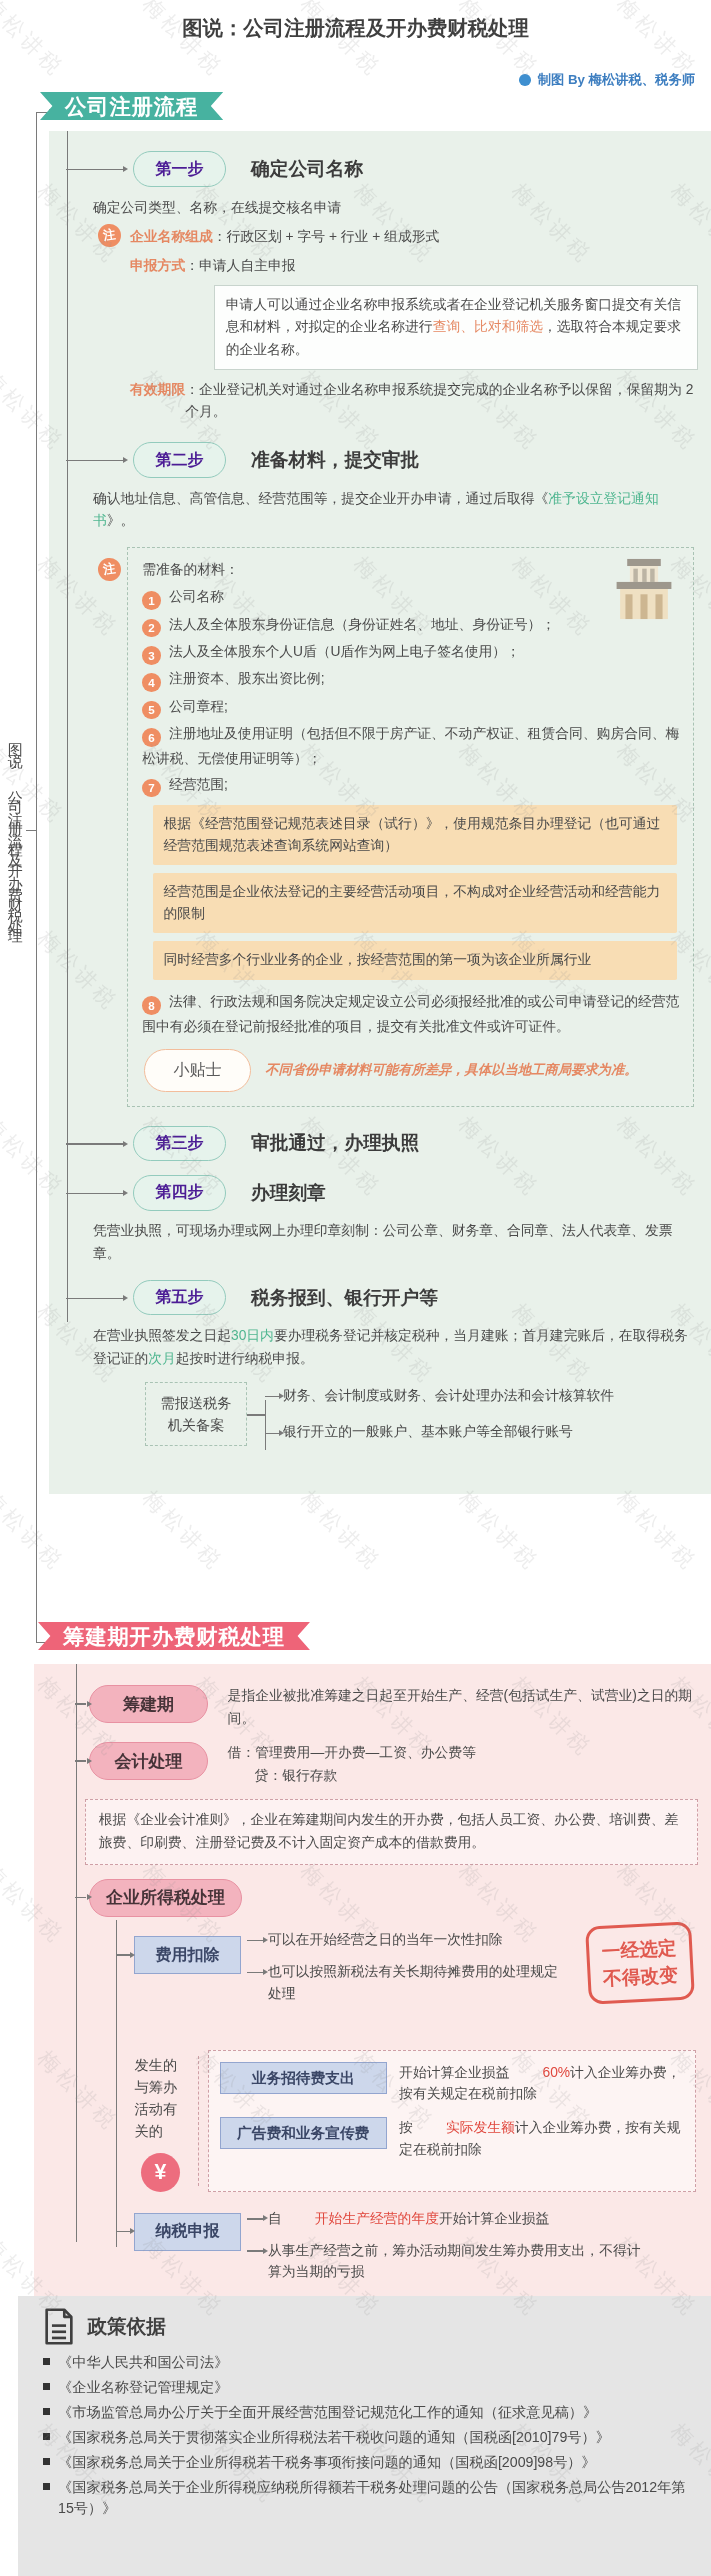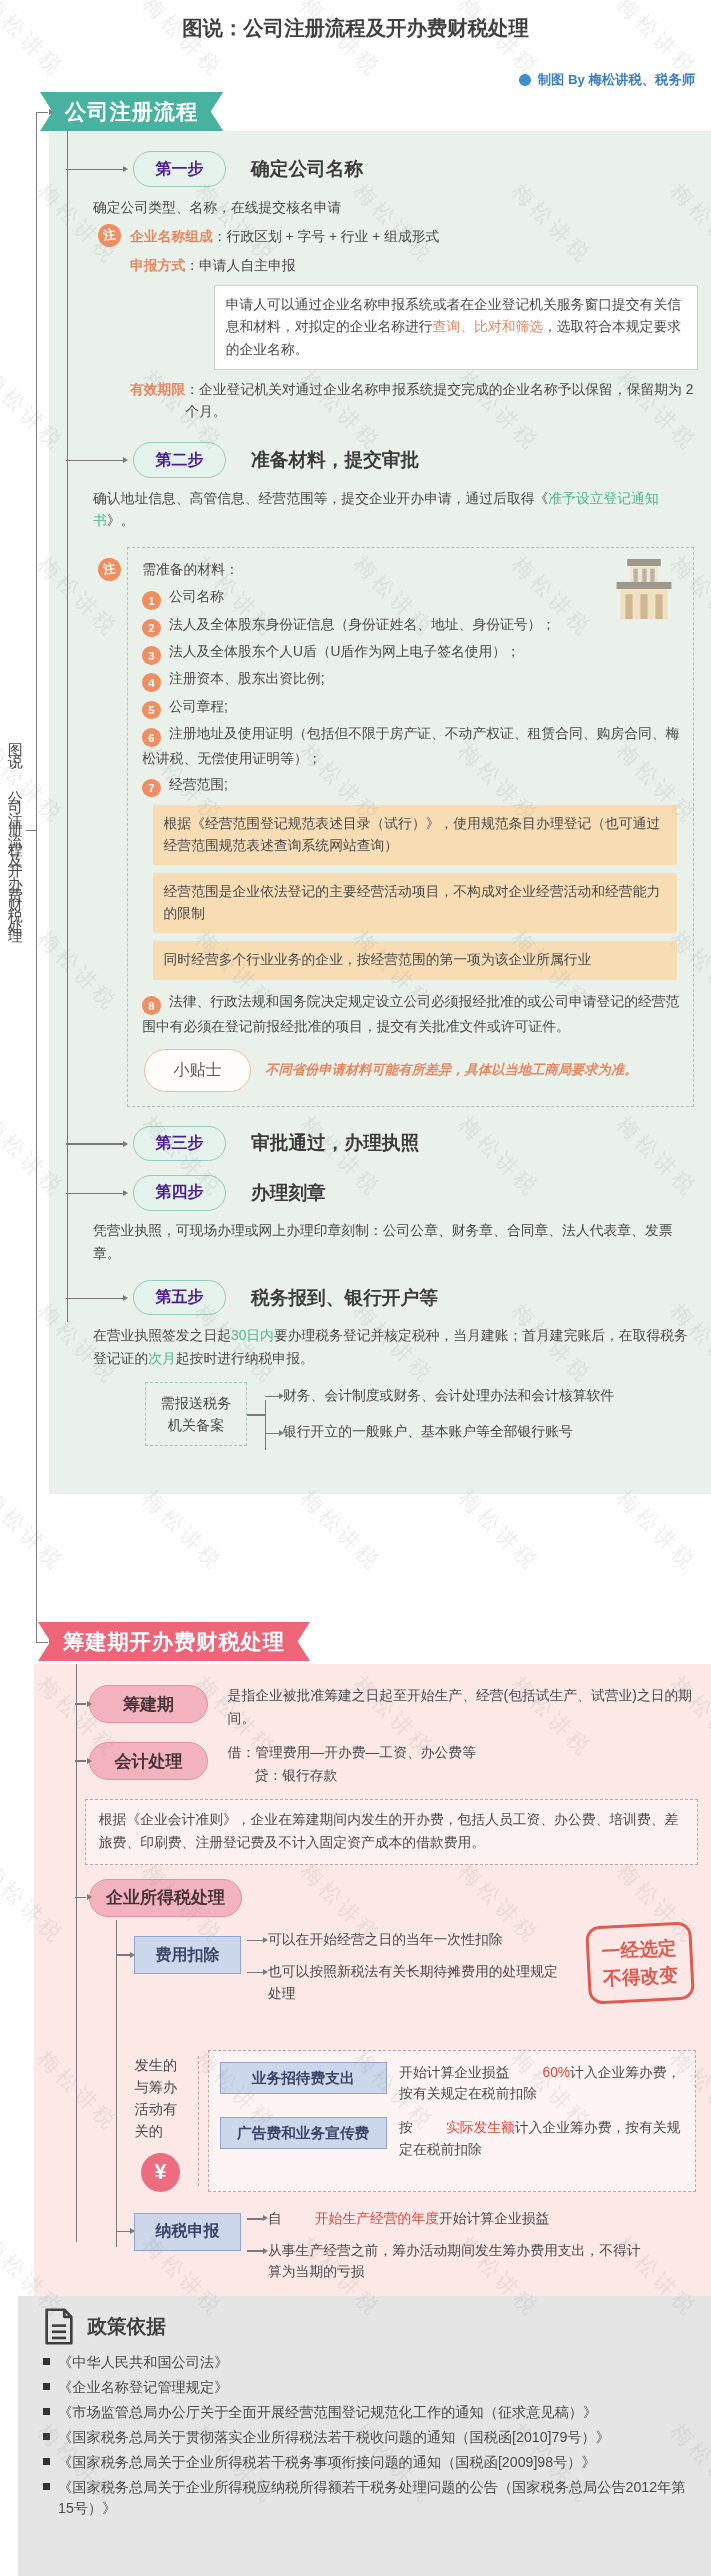--- a/index.html
+++ b/index.html
@@ -17,21 +17,21 @@
   
   .hl{position:absolute;height:1.3px;background:#7a7a7a;z-index:3;}
   .vl{position:absolute;width:1.3px;background:#7a7a7a;z-index:3;}
   .hl.arr::after{content:"";position:absolute;right:-5.3px;top:-2.8px;border-left:5.3px solid #7a7a7a;
                  border-top:3.6px solid transparent;border-bottom:3.6px solid transparent;}
   .dashv{position:absolute;width:0;border-left:1.3px dashed #cf9fa6;z-index:3;}
   
   .side-label{position:absolute;left:5.3px;top:731px;writing-mode:vertical-lr;text-orientation:upright;
               letter-spacing:10.7px;font-size:15px;color:#4a4a4a;z-index:2;}
   
-  .ribbon{position:absolute;height:39px;display:flex;align-items:center;justify-content:center;
+  .ribbon{position:absolute;height:28px;display:flex;align-items:center;justify-content:center;
           color:#fff;font-size:21.3px;font-weight:bold;padding:0 25px;letter-spacing:0.9px;z-index:4;
           clip-path:polygon(0 0,100% 0,calc(100% - 12.4px) 50%,100% 100%,0 100%,12.4px 50%);}
   .ribbon.green{left:40px;top:92px;background:#47b2a0;}
   .ribbon.pink{left:38px;top:1622px;background:#ee6478;}
   
   .panel{position:absolute;right:0;overflow:hidden;z-index:1;}
   .panel.green{left:49px;top:131px;height:1363px;background:#e9f1ea;padding:19.6px 13.3px 0 44px;box-sizing:border-box;}
   .panel.pink{left:34px;top:1664px;height:810px;background:#fbe8e7;padding:21.3px 13.3px 0 55px;box-sizing:border-box;}
   .panel.gray{left:18px;top:2296px;height:280px;background:#e5e5e5;padding:12.4px 19.6px 0 25px;box-sizing:border-box;}
   

